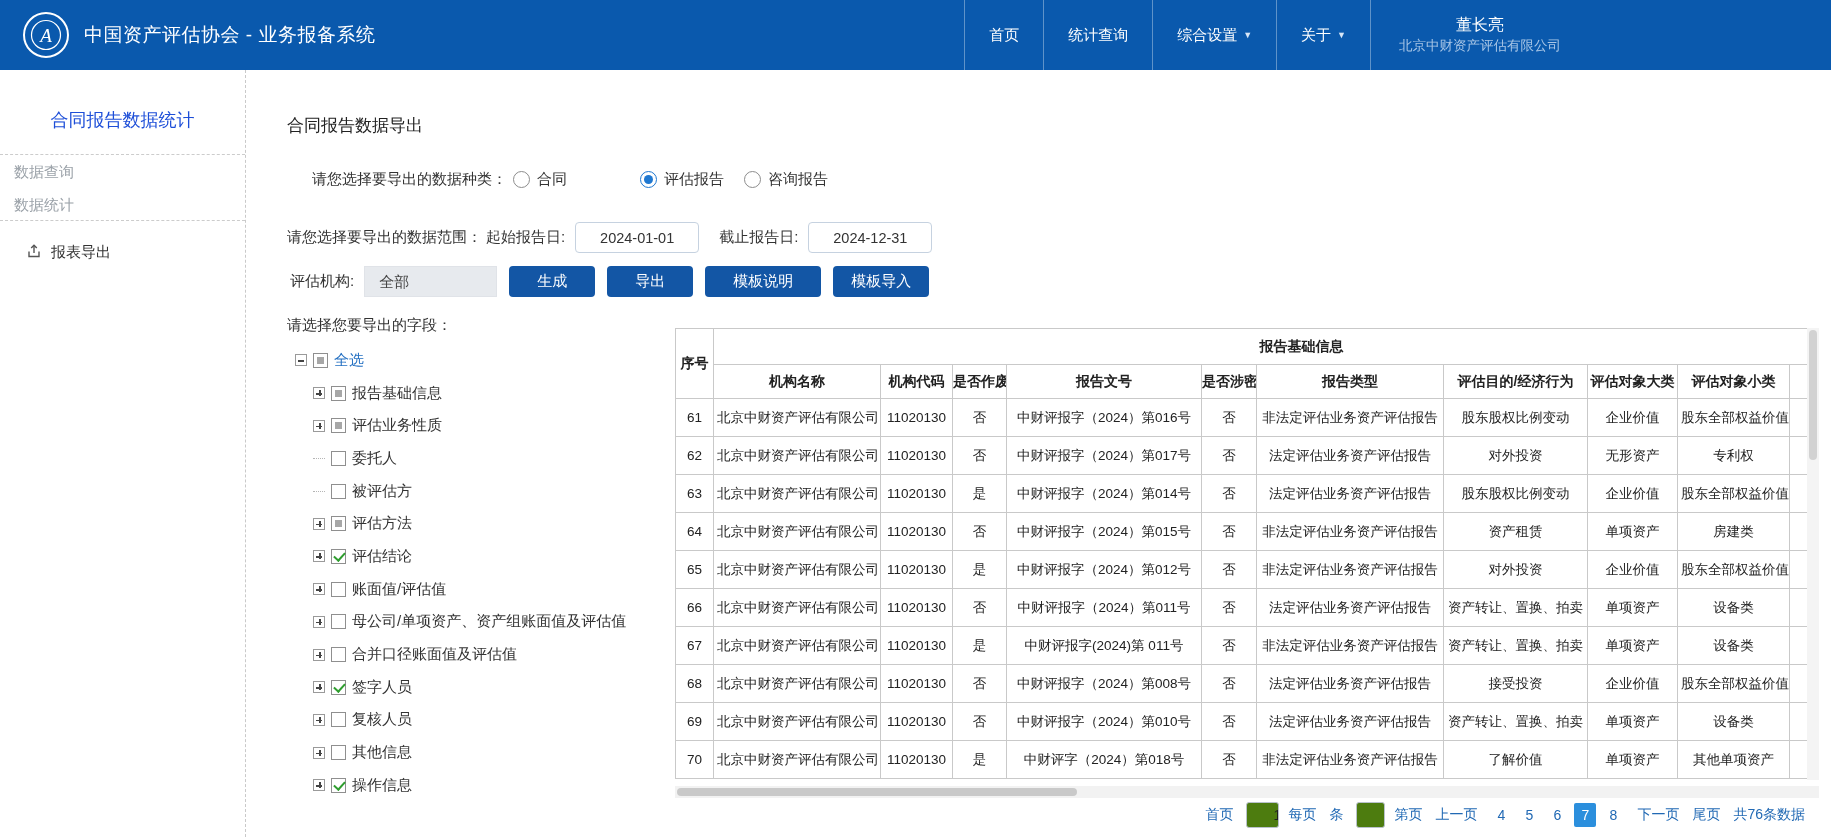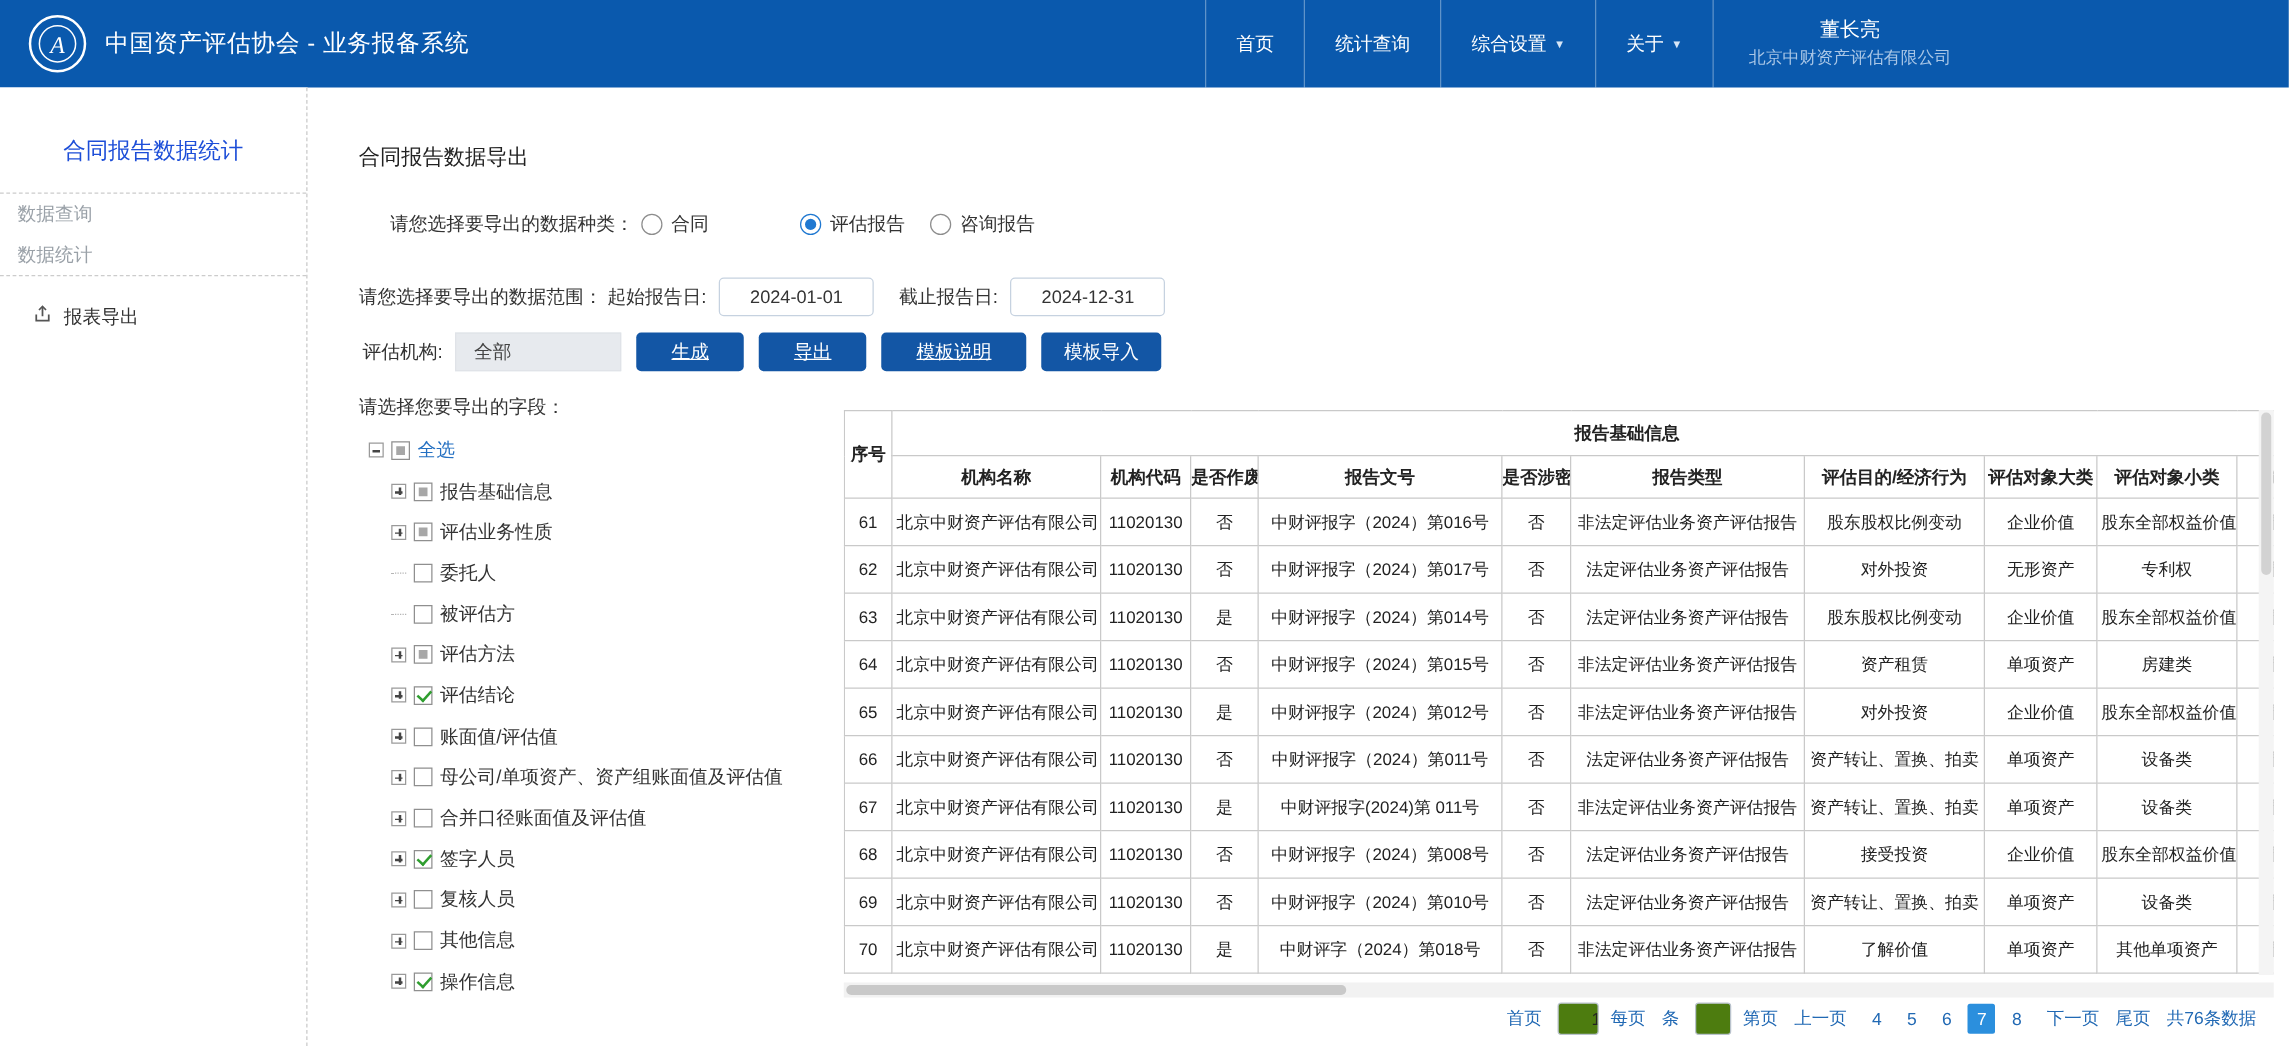--- a/index.html
+++ b/index.html
@@ -45,21 +45,21 @@
   .range-row { position:absolute; left:287px; top:222px; display:flex; align-items:center; }
   .date-input { width:124px; height:31px; border:1px solid #c6d2e0; border-radius:4px;
     text-align:center; font-size:14.5px; color:#333; line-height:29px; background:#fff; }
 
   .ctrl-row { position:absolute; left:290px; top:266px; display:flex; align-items:center; }
   .org-select { width:133px; height:31px; background:#e7eaee; border:1px solid #e0e3e8;
     font-size:15px; color:#444; line-height:29px; padding-left:14px; margin-left:10px; }
   .btn { height:31px; border:none; border-radius:4px; background:#1356a5; color:#fff;
     font-size:15px; padding:0 18px; margin-left:12px; cursor:pointer;
     font-family:"Liberation Sans","DejaVu Sans",sans-serif; }
-  .btn.wide { padding:4px 28px;text-decoration:underline; }
+  .btn.wide { padding:4px 28px; }
 
   .fields-label { position:absolute; left:287px; top:316px; font-size:15px; color:#333; }
 
   
   .tree { position:absolute; left:295px; top:344px; }
   .tree-row { display:flex; align-items:center; height:32.7px; font-size:15px; color:#333; }
   .tree-row.child { margin-left:18px; }
   .tg { width:12px; height:12px; border:1px solid #9a9a9a; background:#fff; position:relative; flex:none; margin-right:6px; cursor:pointer; }
   .tg::before { content:""; position:absolute; left:2px; right:2px; top:5px; height:1.5px; background:#444; }
   .tg.plus::after { content:""; position:absolute; top:2px; bottom:2px; left:5px; width:1.5px; background:#444; }

